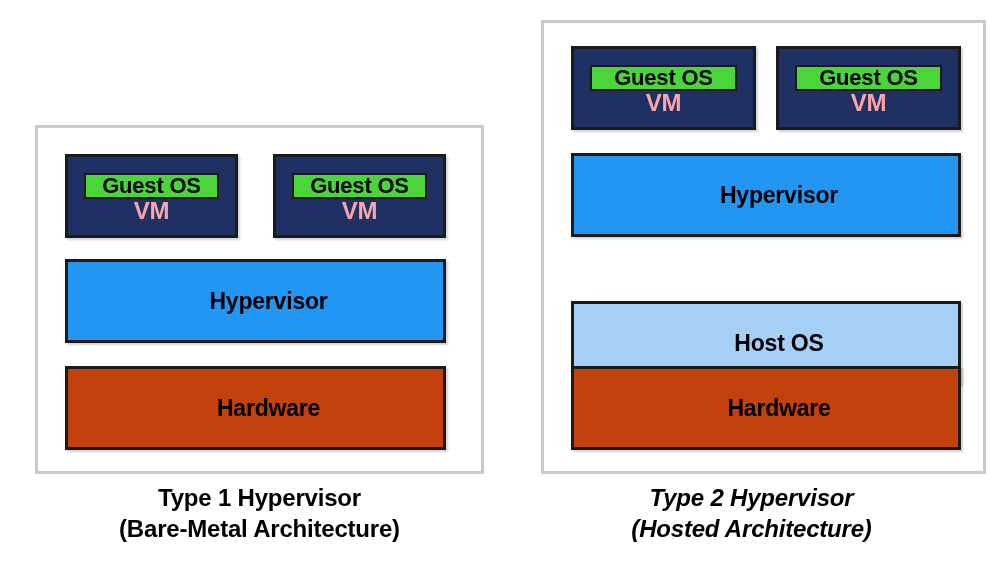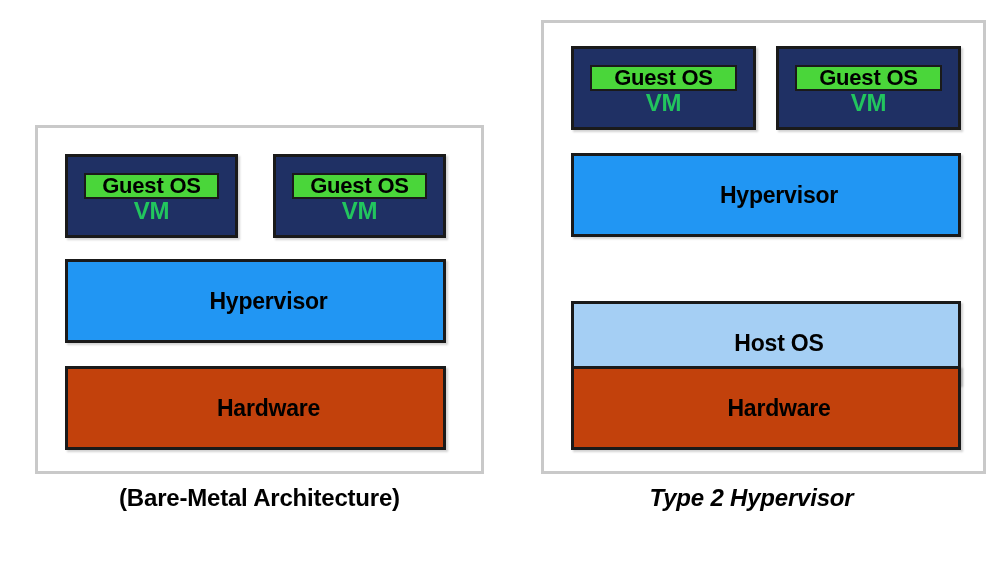--- a/index.html
+++ b/index.html
@@ -81,21 +81,21 @@
     font-size: 22px;
   }
   .vm-text-wrap {
     flex: 1;
     display: flex;
     align-items: center;
     justify-content: center;
     width: 100%;
   }
   .vm-text-wrap .layer-label {
-    color: #22c55e;
+    color: #fca5a5;
     font-size: 24px;
   }
 
   
   .hypervisor-box { background: #2196f3; }
   .hostos-box     { background: #a5cff4; }
   .hardware-box   { background: #c2410c; }
   .hypervisor-box .layer-label,
   .hostos-box .layer-label,
   .hardware-box .layer-label {
@@ -168,20 +168,21 @@
       <span class="layer-label">Hypervisor</span>
     </div>
 
     <div class="layer hardware-box l-hardware">
       <span class="layer-label">Hardware</span>
     </div>
 
   </div>
 
   <div class="caption caption-left">
+    <span>Type 1 Hypervisor</span>
     <span class="caption-line2">(Bare-Metal Architecture)</span>
   </div>
 
   <div class="panel panel-right">
 
     <div class="layer vm-box r-vm-1">
       <div class="guest-os">
         <span class="layer-label">Guest OS</span>
       </div>
       <div class="vm-text-wrap">
@@ -207,15 +208,16 @@
     </div>
 
     <div class="layer hardware-box r-hardware">
       <span class="layer-label">Hardware</span>
     </div>
 
   </div>
 
   <div class="caption caption-right">
     <span>Type 2 Hypervisor</span>
+    <span class="caption-line2">(Hosted Architecture)</span>
   </div>
 
 </div>
 
 </body></html>

